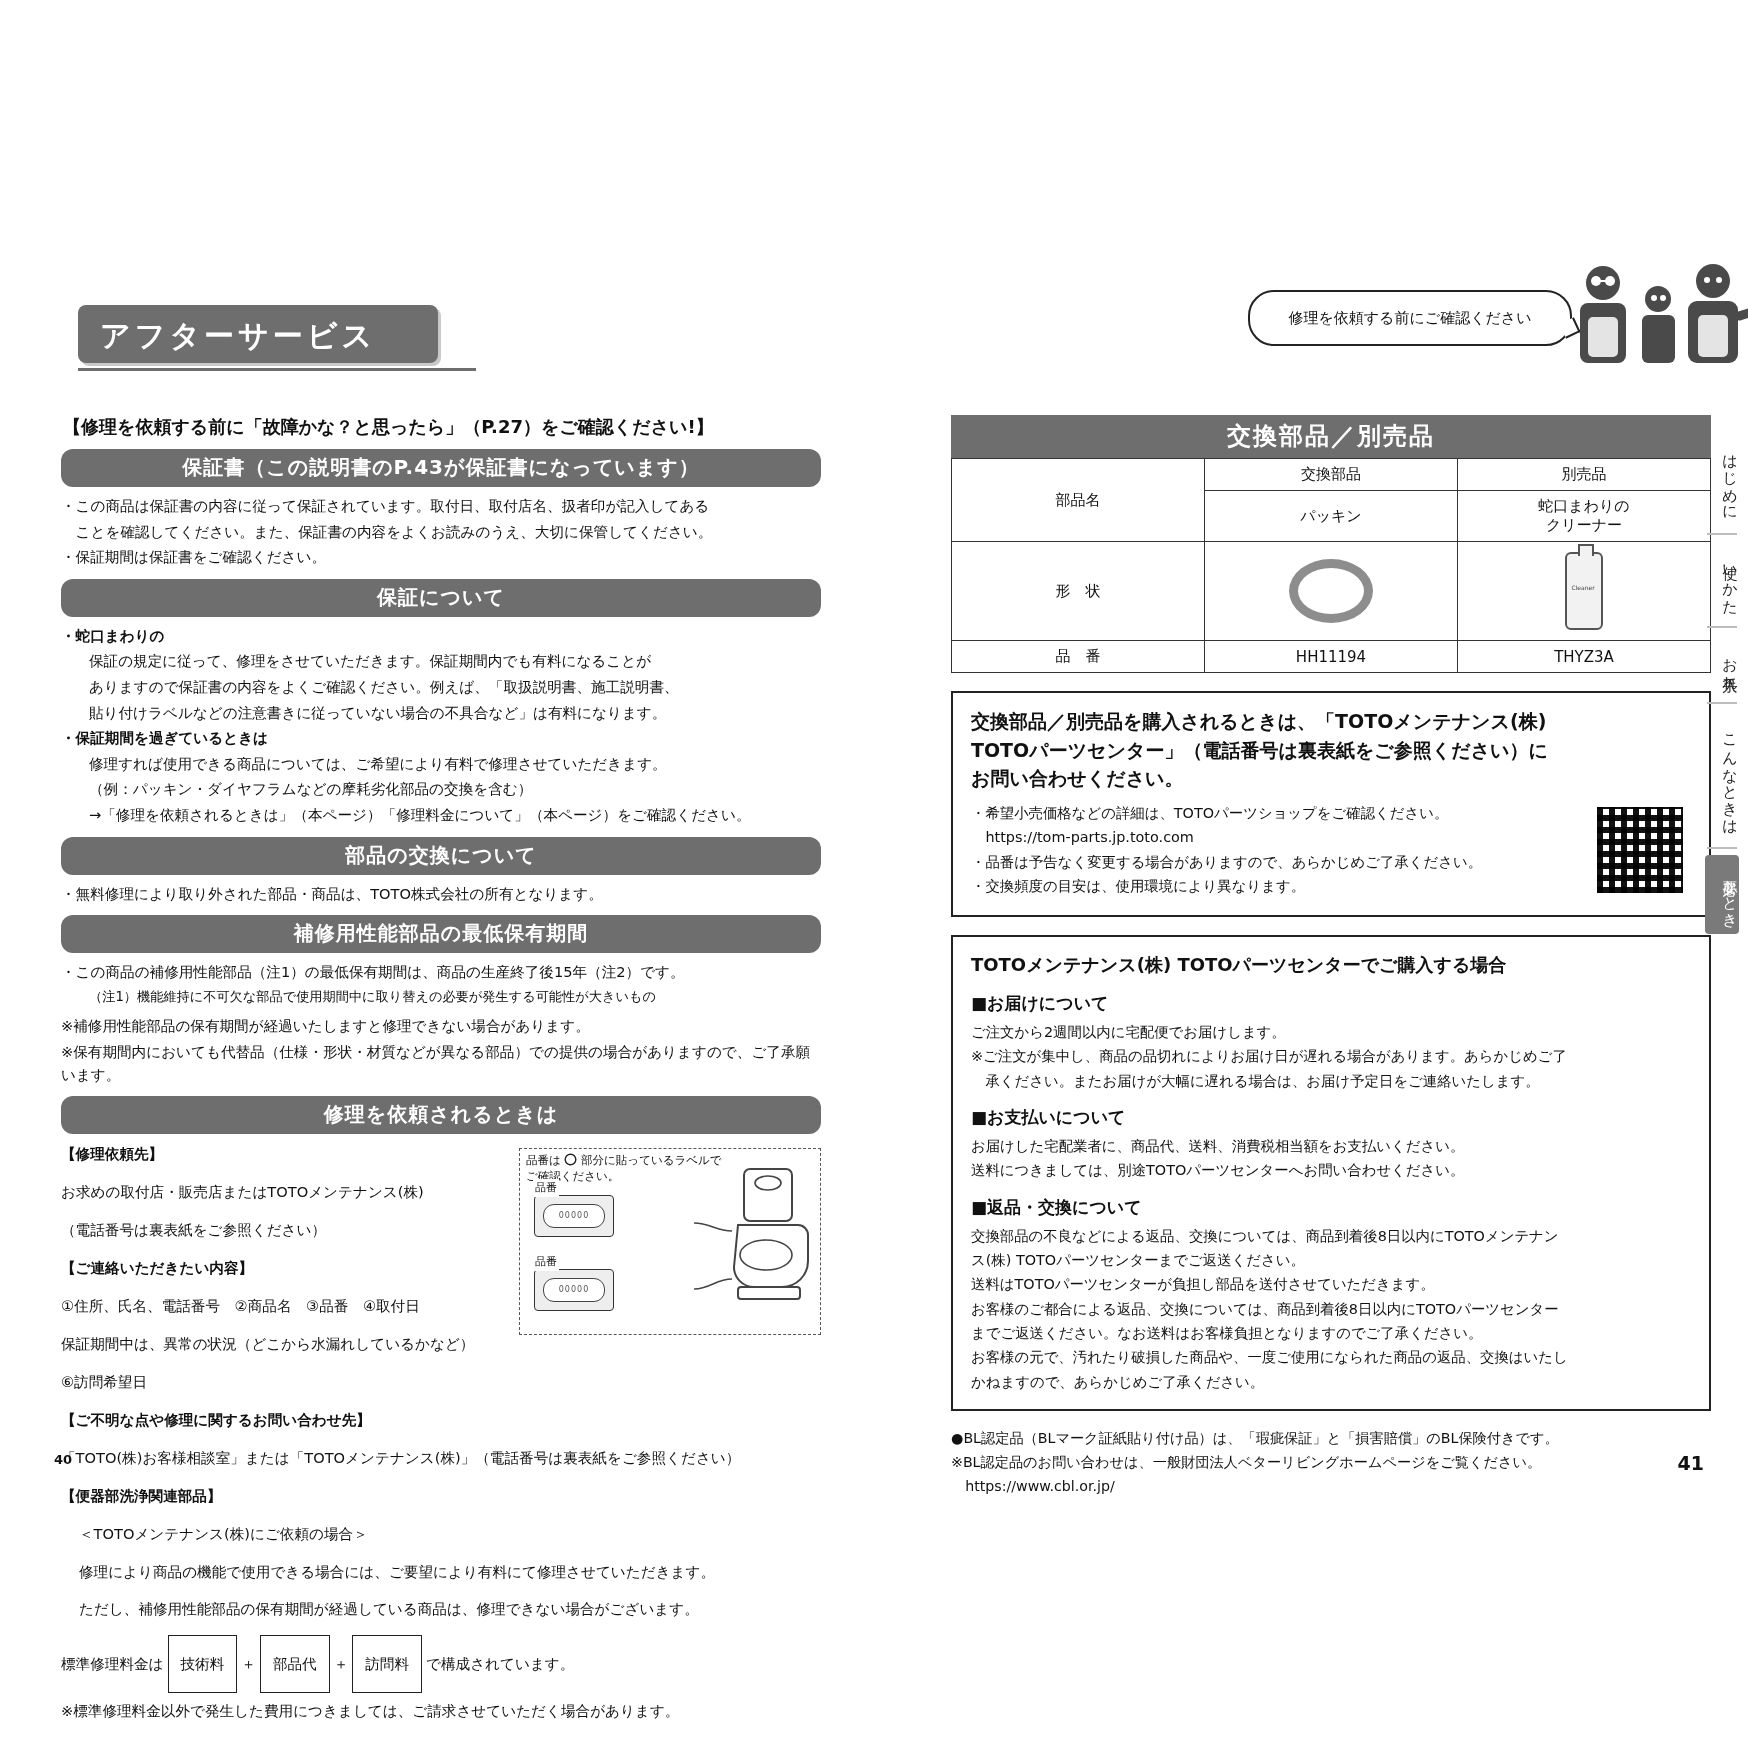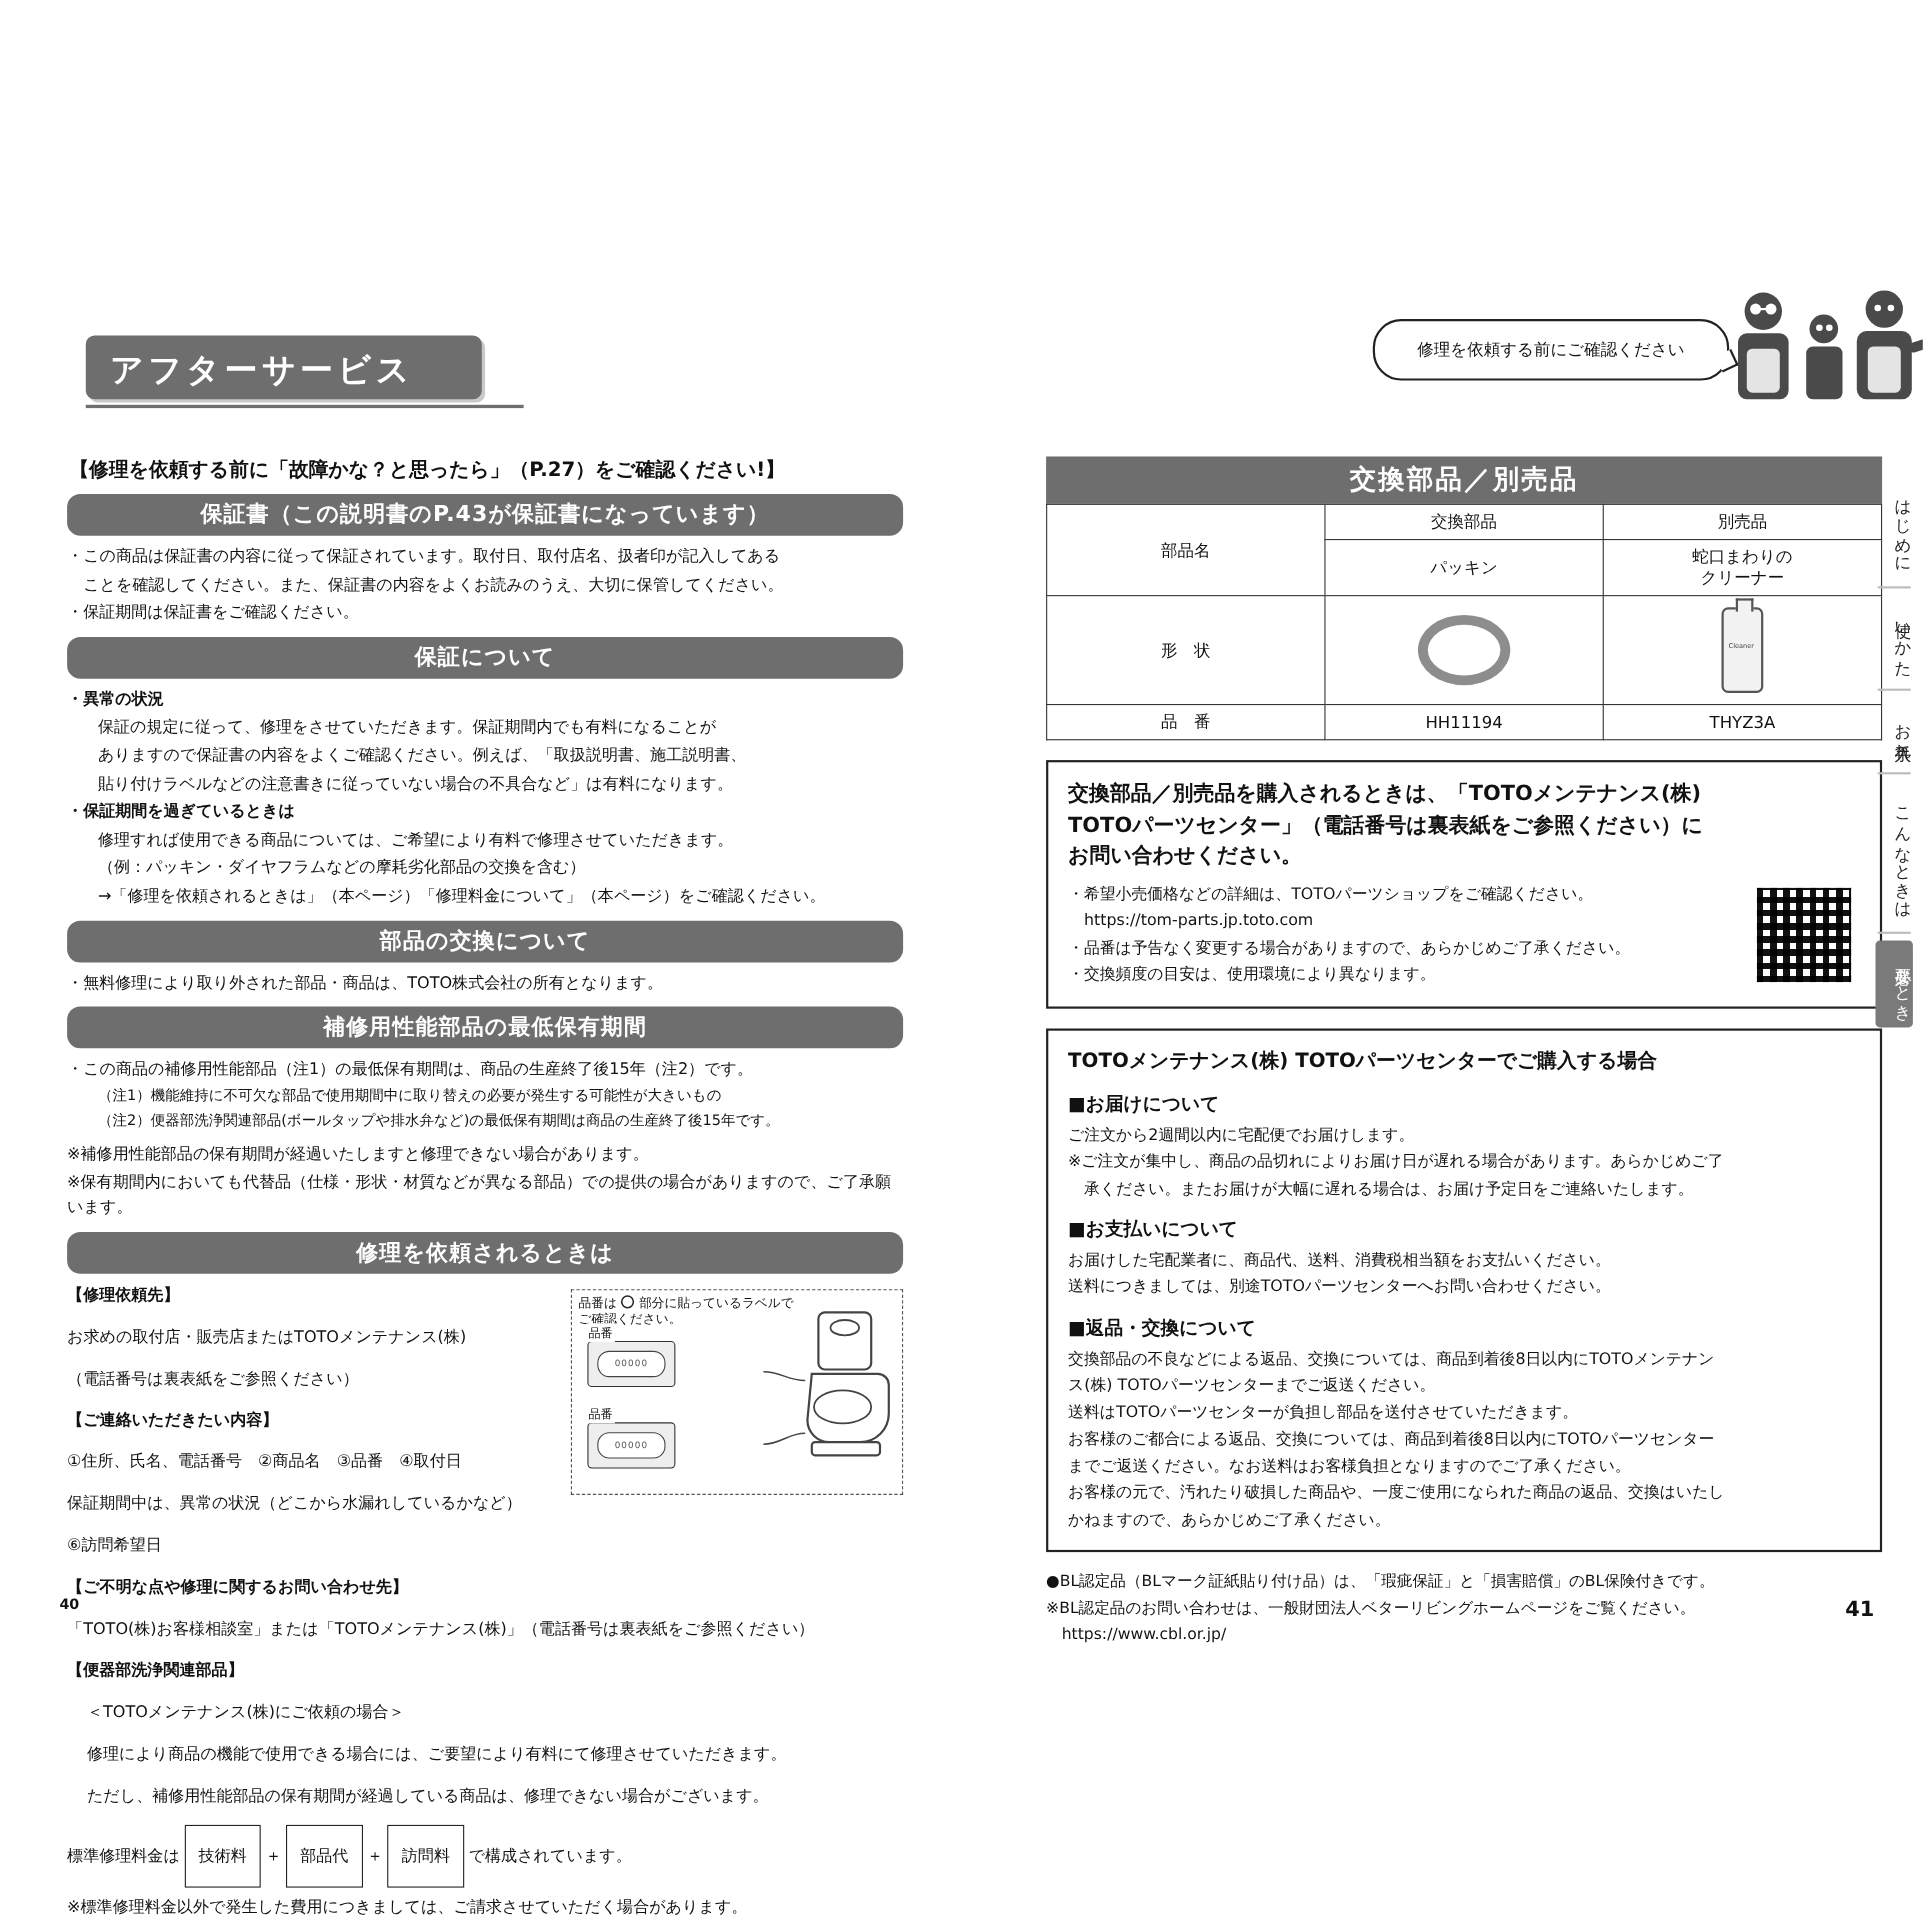--- a/index.html
+++ b/index.html
@@ -172,40 +172,39 @@
 
     <div class="band">保証書（この説明書のP.43が保証書になっています）</div>
     <div class="blk">
       <p>・この商品は保証書の内容に従って保証されています。取付日、取付店名、扱者印が記入してある</p>
       <p>　ことを確認してください。また、保証書の内容をよくお読みのうえ、大切に保管してください。</p>
       <p>・保証期間は保証書をご確認ください。</p>
     </div>
 
     <div class="band">保証について</div>
     <div class="blk">
-      <p class="bold">・異常の状況</p>
+      <p class="bold">・蛇口まわりの</p>
       <p class="ind2">保証の規定に従って、修理をさせていただきます。保証期間内でも有料になることが</p>
       <p class="ind2">ありますので保証書の内容をよくご確認ください。例えば、「取扱説明書、施工説明書、</p>
       <p class="ind2">貼り付けラベルなどの注意書きに従っていない場合の不具合など」は有料になります。</p>
       <p class="bold">・保証期間を過ぎているときは</p>
       <p class="ind2">修理すれば使用できる商品については、ご希望により有料で修理させていただきます。</p>
       <p class="ind2">（例：パッキン・ダイヤフラムなどの摩耗劣化部品の交換を含む）</p>
       <p class="ind2">→「修理を依頼されるときは」（本ページ）「修理料金について」（本ページ）をご確認ください。</p>
     </div>
 
     <div class="band">部品の交換について</div>
     <div class="blk">
       <p>・無料修理により取り外された部品・商品は、TOTO株式会社の所有となります。</p>
     </div>
 
     <div class="band">補修用性能部品の最低保有期間</div>
     <div class="blk">
       <p>・この商品の補修用性能部品（注1）の最低保有期間は、商品の生産終了後15年（注2）です。</p>
       <p class="small ind2">（注1）機能維持に不可欠な部品で使用期間中に取り替えの必要が発生する可能性が大きいもの</p>
-      <p class="small ind2">（注2）便器部洗浄関連部品(ボールタップや排水弁など)の最低保有期間は商品の生産終了後15年です。</p>
       <p style="margin-top:8px">※補修用性能部品の保有期間が経過いたしますと修理できない場合があります。</p>
       <p>※保有期間内においても代替品（仕様・形状・材質などが異なる部品）での提供の場合がありますので、ご了承願います。</p>
     </div>
 
     <div class="band">修理を依頼されるときは</div>
     <div class="rep">
 
       <div class="label-box">
         <div class="cap">
           <span>品番は</span>

